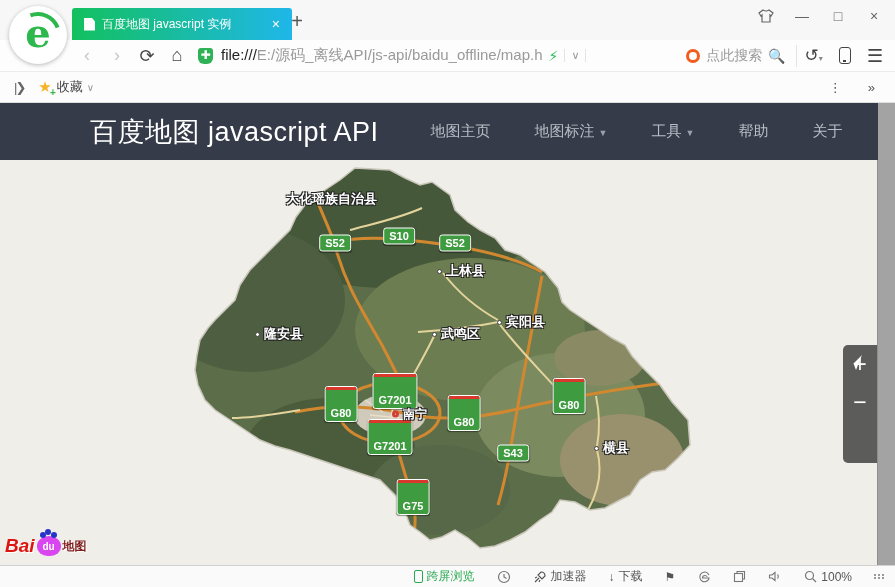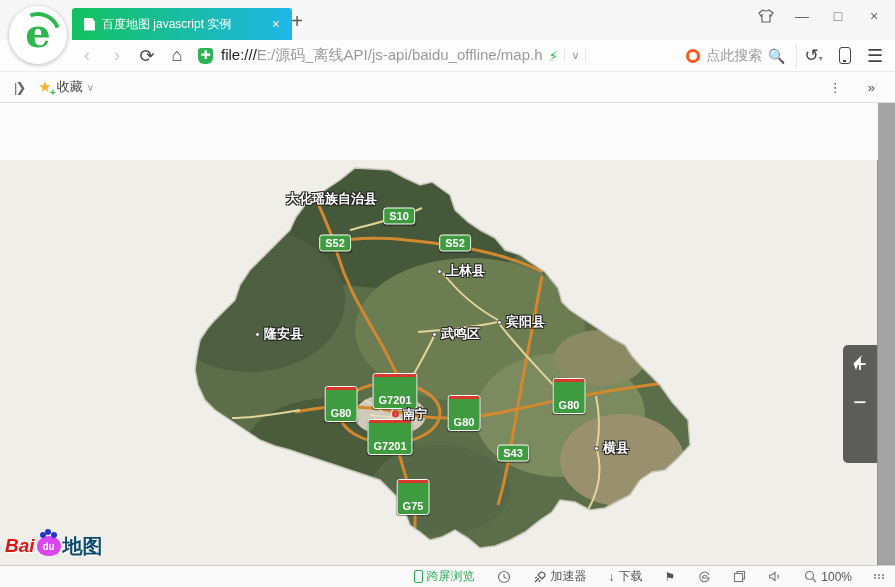--- a/index.html
+++ b/index.html
@@ -102,21 +102,21 @@
     background:rgba(86,86,82,.9); color:#fff; font-size:15px; display:flex; align-items:center;
     padding-left:52px; gap:36px; white-space:nowrap; overflow:hidden; }
   #bdlogo { position:absolute; left:5px; top:372px; display:flex; align-items:center; height:28px; }
   #bdlogo .bai { color:#dc1512; font-weight:bold; font-style:italic; font-size:19px;
     text-shadow:1px 1px 0 #fff; }
   #bdlogo .paw { width:24px; height:20px; background:#d946ef; border-radius:50% 50% 45% 45%;
     color:#fff; font-size:10px; font-weight:bold; text-align:center; line-height:22px;
     position:relative; margin:0 2px; }
   #bdlogo .paw::before { content:""; position:absolute; top:-4px; left:3px; width:6px; height:6px;
     background:#2534c9; border-radius:50%; box-shadow:11px 0 0 #2534c9,5px -3px 0 #2534c9; }
-  #bdlogo .mp { color:#0c4a6e; font-weight:bold; font-size:20px; text-shadow:1px 1px 0 #fff; }
+  #bdlogo .mp { color:#7f1d1d; font-weight:bold; font-size:12px; text-shadow:1px 1px 0 #fff; }
 
   
   #scrollbar { position:absolute; left:878px; top:103px; width:17px; height:462px; background:#a3a3a3; }
   #statusbar { position:absolute; left:0; bottom:0; width:895px; height:22px; background:#fafafa;
     border-top:1px solid #d0d0d0; display:flex; align-items:center; justify-content:flex-end;
     gap:22px; font-size:12px; color:#555; padding-right:10px; }
   .sb-item { display:flex; align-items:center; gap:4px; }
   .sb-green { color:#27a94e; }
   .sb-phone { width:9px; height:13px; border:1.5px solid #27a94e; border-radius:2px; }
   .grip { display:grid; grid-template-columns:repeat(3,3px); grid-gap:1px; }
@@ -178,20 +178,30 @@
     <span class="sidebar-t">|❯</span>
     <span class="star">★<span class="plus">+</span></span>
     <span class="fav">收藏</span>
     <span class="chev">∨</span>
     <span class="right">
       <span>⋮</span>
       <span>»</span>
     </span>
   </div>
 
+  <div id="siteheader">
+    <div id="sitetitle">百度地图 javascript API</div>
+    <div id="sitenav">
+      <span class="item">地图主页</span>
+      <span class="item"><span>地图标注</span><span class="caret">▼</span></span>
+      <span class="item"><span>工具</span><span class="caret">▼</span></span>
+      <span class="item">帮助</span>
+      <span class="item">关于</span>
+    </div>
+  </div>
 
   <div id="map">
     <svg width="878" height="405" viewBox="0 0 878 405">
       <defs>
         <clipPath id="region">
           <polygon points="355,8 390,10 405,18 420,25 432,22 450,35 455,50 468,62 480,70 495,78 505,90 520,95 530,102 545,112 558,128 562,142 570,150 585,160 600,170 612,178 625,185 632,196 640,205 650,215 660,225 672,242 688,260 690,285 678,298 665,310 652,312 640,320 630,335 620,340 605,348 590,350 575,342 560,340 552,352 540,360 525,372 510,380 495,386 480,388 468,378 455,370 442,377 430,380 420,372 410,365 405,352 400,340 390,330 380,320 365,315 350,310 335,305 320,300 305,295 290,290 275,286 260,280 245,270 230,260 215,250 205,240 198,225 195,210 197,195 200,180 208,168 215,160 225,150 235,140 240,125 250,110 260,100 270,90 280,80 290,70 296,57 305,45 315,37 325,30 340,20"></polygon>
         </clipPath>
       </defs>
       <g clip-path="url(#region)">
         <rect x="0" y="0" width="878" height="405" fill="#5b6d49"></rect>
@@ -219,21 +229,21 @@
         <path d="M596,236 C600,255 600,270 597,286" fill="none" stroke="#e3d49b" stroke-width="2"></path>
         <path d="M597,290 C603,312 598,332 588,350" fill="none" stroke="#e3d49b" stroke-width="2"></path>
         <path d="M300,250 C272,255 252,258 232,258" fill="none" stroke="#e3d49b" stroke-width="2"></path>
         <path d="M365,240 l18,12 M378,268 l22,-8 M395,238 l-6,28 M370,255 l30,3" fill="none" stroke="#e8e0c8" stroke-width="1.5"></path>
       </g>
       <polygon points="355,8 390,10 405,18 420,25 432,22 450,35 455,50 468,62 480,70 495,78 505,90 520,95 530,102 545,112 558,128 562,142 570,150 585,160 600,170 612,178 625,185 632,196 640,205 650,215 660,225 672,242 688,260 690,285 678,298 665,310 652,312 640,320 630,335 620,340 605,348 590,350 575,342 560,340 552,352 540,360 525,372 510,380 495,386 480,388 468,378 455,370 442,377 430,380 420,372 410,365 405,352 400,340 390,330 380,320 365,315 350,310 335,305 320,300 305,295 290,290 275,286 260,280 245,270 230,260 215,250 205,240 198,225 195,210 197,195 200,180 208,168 215,160 225,150 235,140 240,125 250,110 260,100 270,90 280,80 290,70 296,57 305,45 315,37 325,30 340,20" fill="none" stroke="#c9c6ba" stroke-width="1.5"></polygon>
     </svg>
 
     <div id="marker-layer">
         <div class="shield" style="left: 335px; top: 83px;">S52</div>
-        <div class="shield" style="left: 399px; top: 56px;">S10</div>
+        <div class="shield" style="left: 399px; top: 76px;">S10</div>
         <div class="shield" style="left: 455px; top: 83px;">S52</div>
         <div class="shield national" style="left: 395px; top: 231px;">G7201</div>
         <div class="shield national" style="left: 341px; top: 244px;">G80</div>
         <div class="shield national" style="left: 464px; top: 253px;">G80</div>
         <div class="shield national" style="left: 569px; top: 236px;">G80</div>
         <div class="shield national" style="left: 390px; top: 277px;">G7201</div>
         <div class="shield" style="left: 513px; top: 293px;">S43</div>
         <div class="shield national" style="left: 413px; top: 337px;">G75</div>
         <div class="map-label" style="left: 286px; top: 39px;">
           <span>大化瑶族自治县</span>

